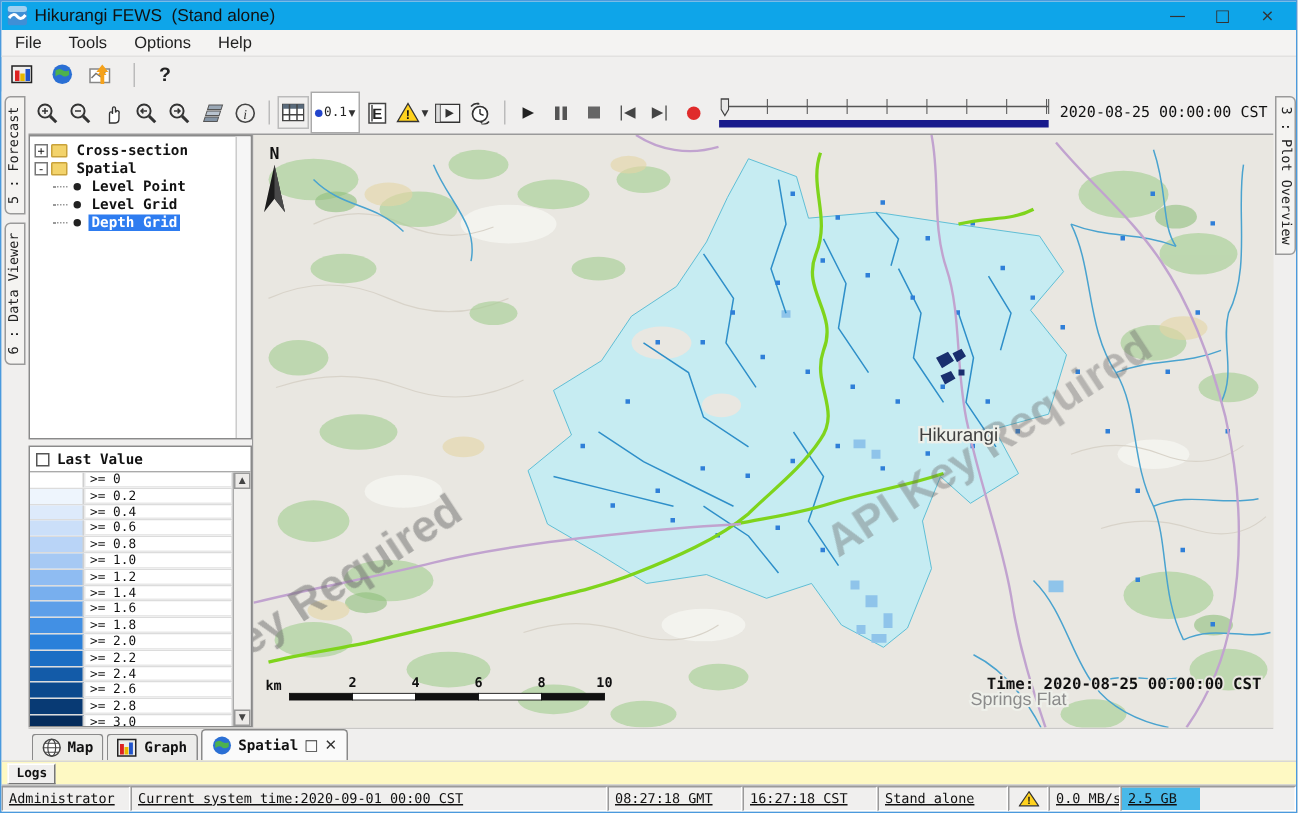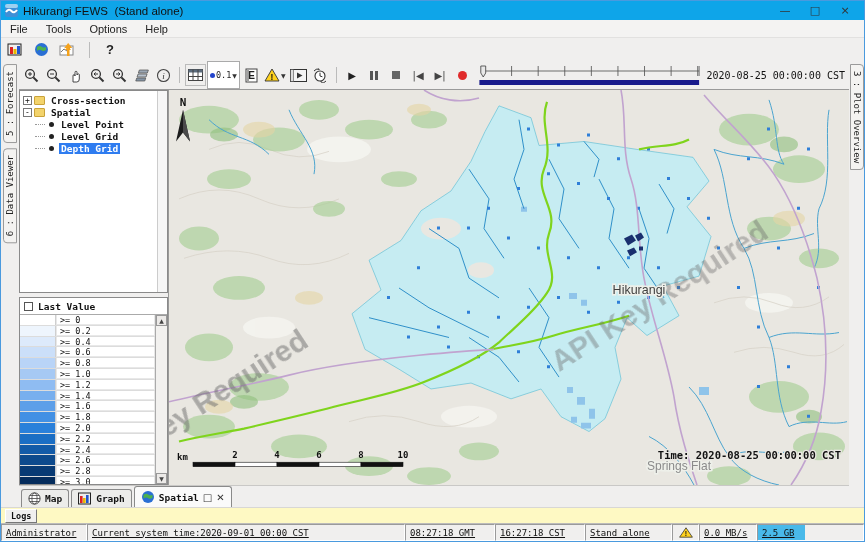--- a/index.html
+++ b/index.html
@@ -598,17 +598,17 @@
     <span class="sb-cell" style="width:318px;">Current system time:2020-09-01 00:00 CST</span>
     <span class="sb-cell" style="width:90px;">08:27:18 GMT</span>
     <span class="sb-cell" style="width:90px;">16:27:18 CST</span>
     <span class="sb-cell" style="width:87px;">Stand alone</span>
     <span class="sb-cell" style="width:27px;justify-content:center;">
       <svg width="14" height="11">
           <path d="M7 0.8 L13.4 10.2 L0.6 10.2 Z" fill="#ffd21e" stroke="#333" stroke-width="0.8"></path>
           <text x="7" y="9.3" text-anchor="middle" font-size="7" font-weight="bold" font-family="Liberation Sans, sans-serif" fill="#111">!</text>
         </svg>
     </span>
-    <span class="sb-cell" style="width:58px;">0.0 MB/s</span>
+    <span class="sb-cell" style="width:48px;">0.0 MB/s</span>
     <span class="sb-cell sb-mem" style="flex:1;">2.5 GB</span>
   </div>
 
 </div>
 
 </body></html>

